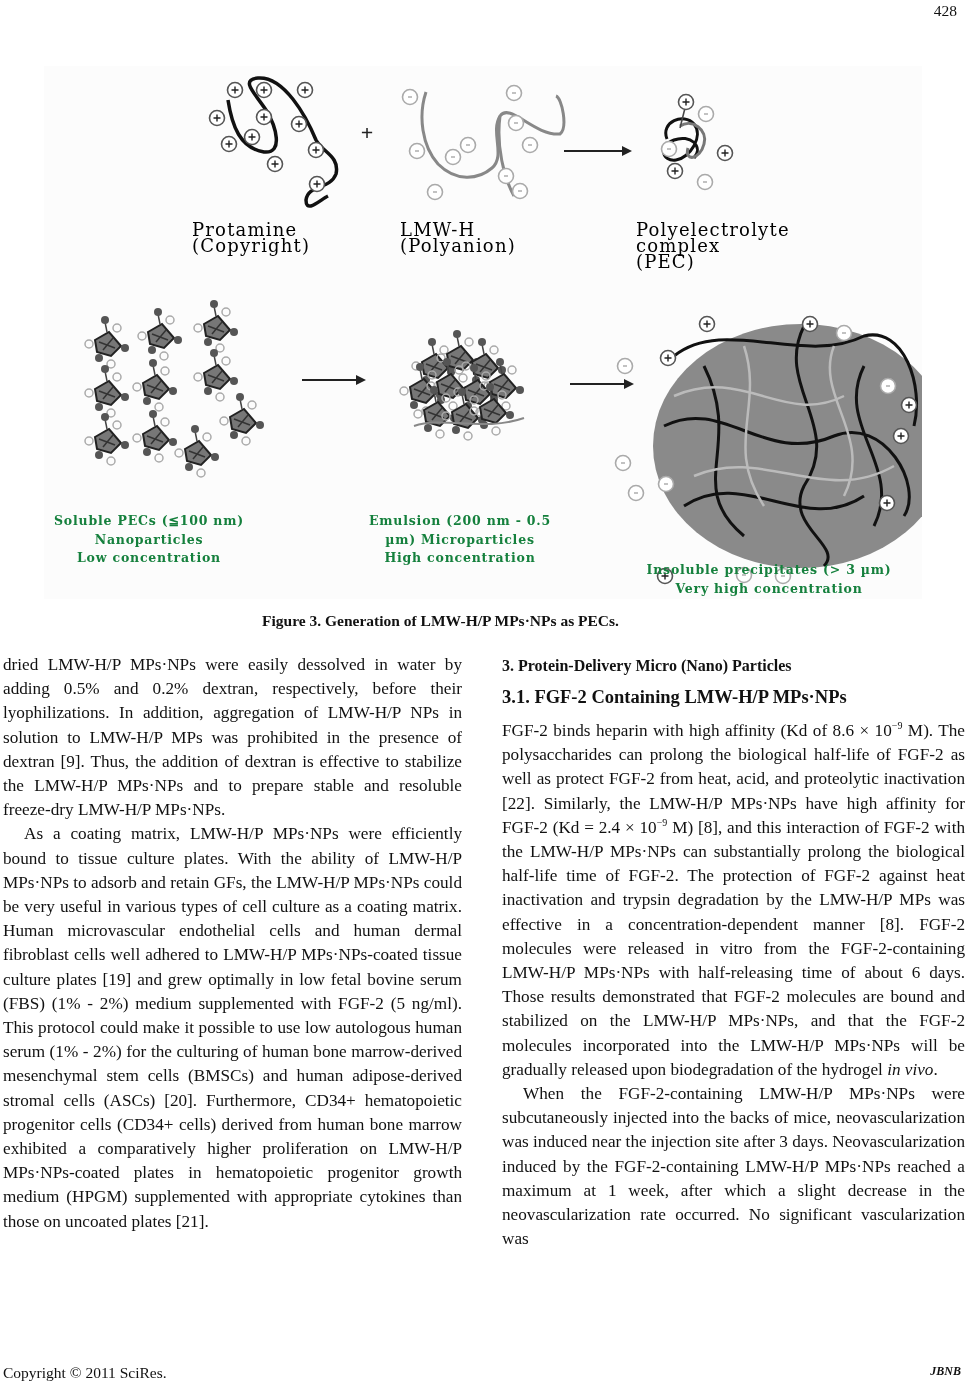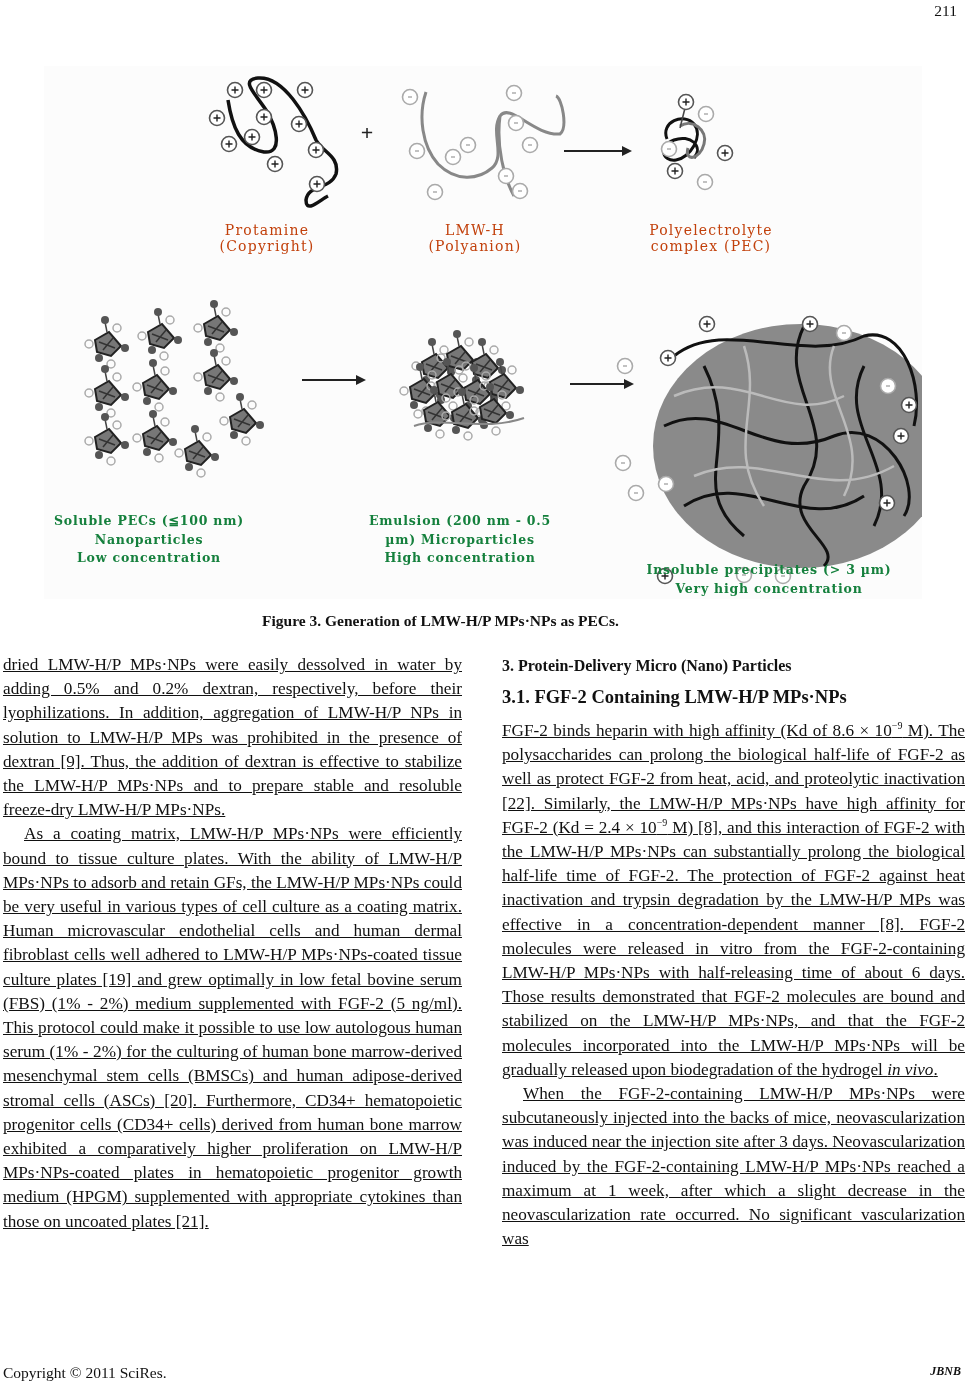--- a/index.html
+++ b/index.html
@@ -1,40 +1,40 @@
 <!DOCTYPE html>
 <html><head>
 <meta charset="utf-8">
 <style>
   html, body { margin: 0; padding: 0; background: #ffffff; }
   body { width: 965px; height: 1386px; position: relative; overflow: hidden; color: #111; font-family: "Liberation Serif", serif; }
   .running-head { position: absolute; top: 2px; left: 0; width: 965px; text-align: center; font-size: 15.5px; line-height: 19px; letter-spacing: -0.2px; }
   .page-num { position: absolute; top: 2px; right: 8px; font-size: 15.5px; }
   .figure { position: absolute; top: 66px; left: 44px; width: 878px; height: 533px; background: #fcfcfc; }
   .figure svg { position: absolute; left: 0; top: 0; }
-  .flabel { position: absolute; text-align: center; font-family: "DejaVu Serif", serif; font-size: 14px; line-height: 16px; letter-spacing: 1.2px; color: #c2410c; }
+  .flabel { position: absolute; text-align: left; font-family: "DejaVu Serif", serif; font-size: 18px; line-height: 16px; letter-spacing: 1.2px; color: #000000; }
   .flabel-b { position: absolute; text-align: center; font-family: "DejaVu Serif", serif; font-weight: bold; font-size: 12.5px; line-height: 18.5px; letter-spacing: 0.8px; color: #15803d; }
   .caption { position: absolute; top: 612px; left: 0; width: 881px; text-align: center; font-weight: bold; font-size: 15.5px; }
   .col { position: absolute; font-size: 17.2px; line-height: 24.2px; text-align: justify; }
   .col-left { left: 3px; top: 653px; width: 459px; }
   .col-right { left: 502px; top: 653px; width: 463px; }
-  .col p { margin: 0; text-decoration: underline; }
+  .col p { margin: 0; }
   .col p.indent { text-indent: 21px; }
   .h2 { font-weight: bold; font-size: 16px; line-height: 26px; margin: 0 0 6px 0; text-align: left; }
   .h3 { font-weight: bold; font-size: 18.5px; line-height: 24px; margin: 0 0 10px 0; text-align: left; }
   sup { font-size: 10px; line-height: 0; }
   .footer-left { position: absolute; left: 3px; top: 1364px; font-size: 15.5px; }
   .footer-right { position: absolute; right: 4px; top: 1364px; font-size: 12px; font-weight: bold; font-style: italic; }
 </style>
 </head>
 <body>
 
 <div class="running-head">
 </div>
-<div class="page-num">211</div>
+<div class="page-num">428</div>
 
 <div class="figure">
   <svg width="878" height="533" viewBox="0 0 878 533">
     <defs>
       <g id="pos-charge">
         <circle r="7.5" fill="#fff" stroke="#555" stroke-width="1.6"></circle>
         <path d="M-3.5 0H3.5M0 -3.5V3.5" stroke="#222" stroke-width="1.4"></path>
       </g>
       <g id="neg-charge">
         <circle r="7.5" fill="#fff" stroke="#aaa" stroke-width="1.6"></circle>

